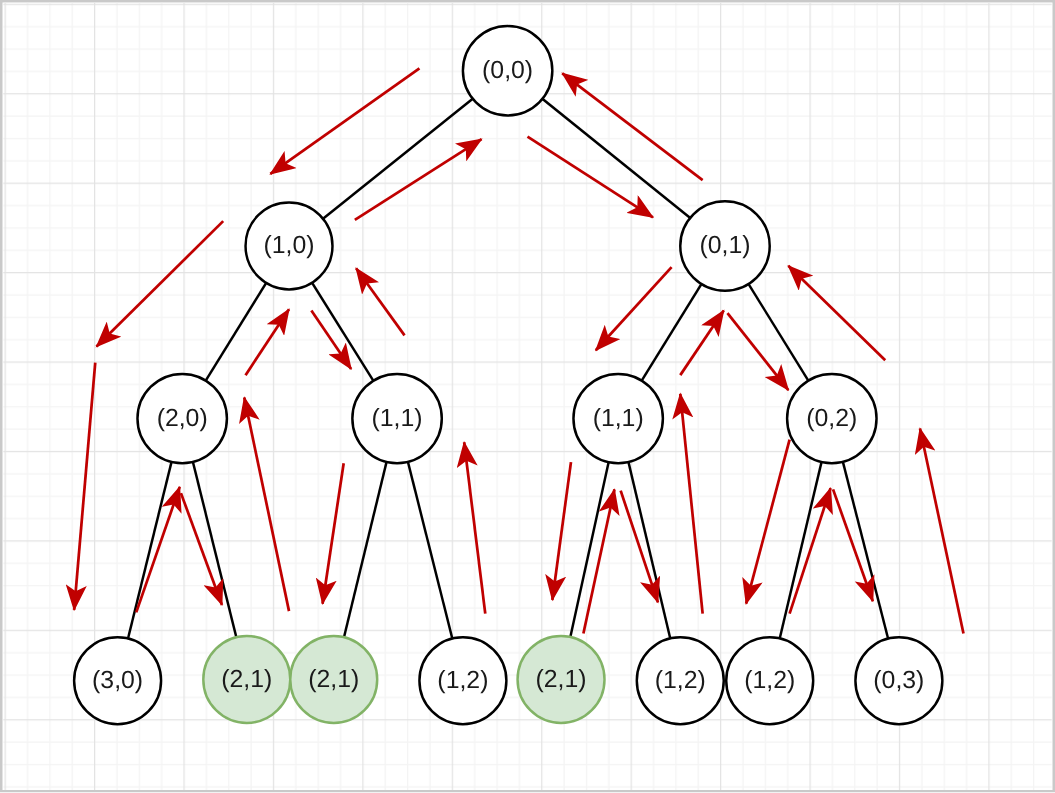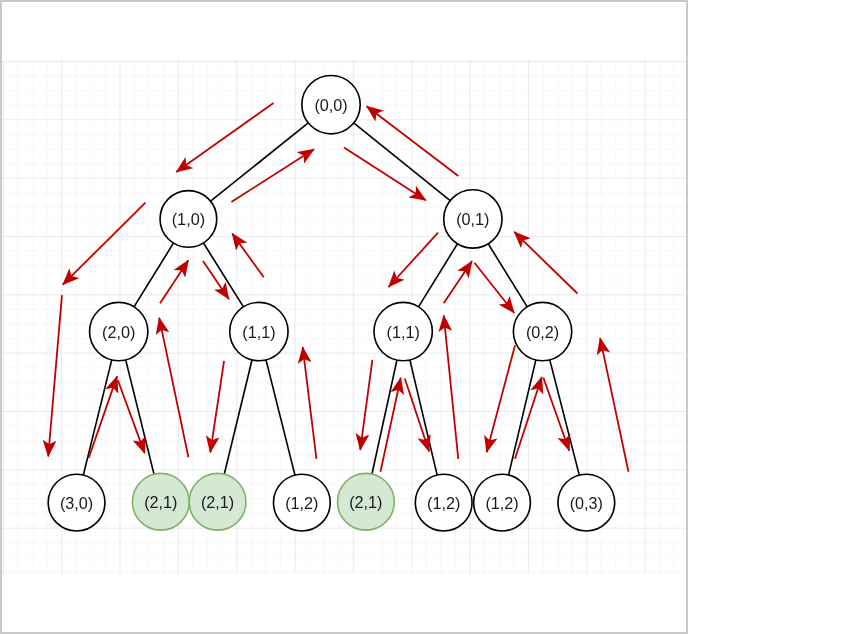--- a/index.html
+++ b/index.html
@@ -1,18 +1,18 @@
 <!DOCTYPE html>
 <html><head>
 <meta charset="utf-8">
 <style>
   html, body { margin: 0; padding: 0; background: #ffffff; }
   .canvas {
     position: relative;
-    width: 688px;
+    width: 844px;
     height: 634px;
     box-sizing: border-box;
     border: 2px solid #c9c9c9;
     background: #ffffff;
     overflow: hidden;
     text-align: center;
   }
   .canvas svg { display: block; width: 100%; height: 100%; }
   .node-label {
     font-family: "Liberation Sans", sans-serif;

